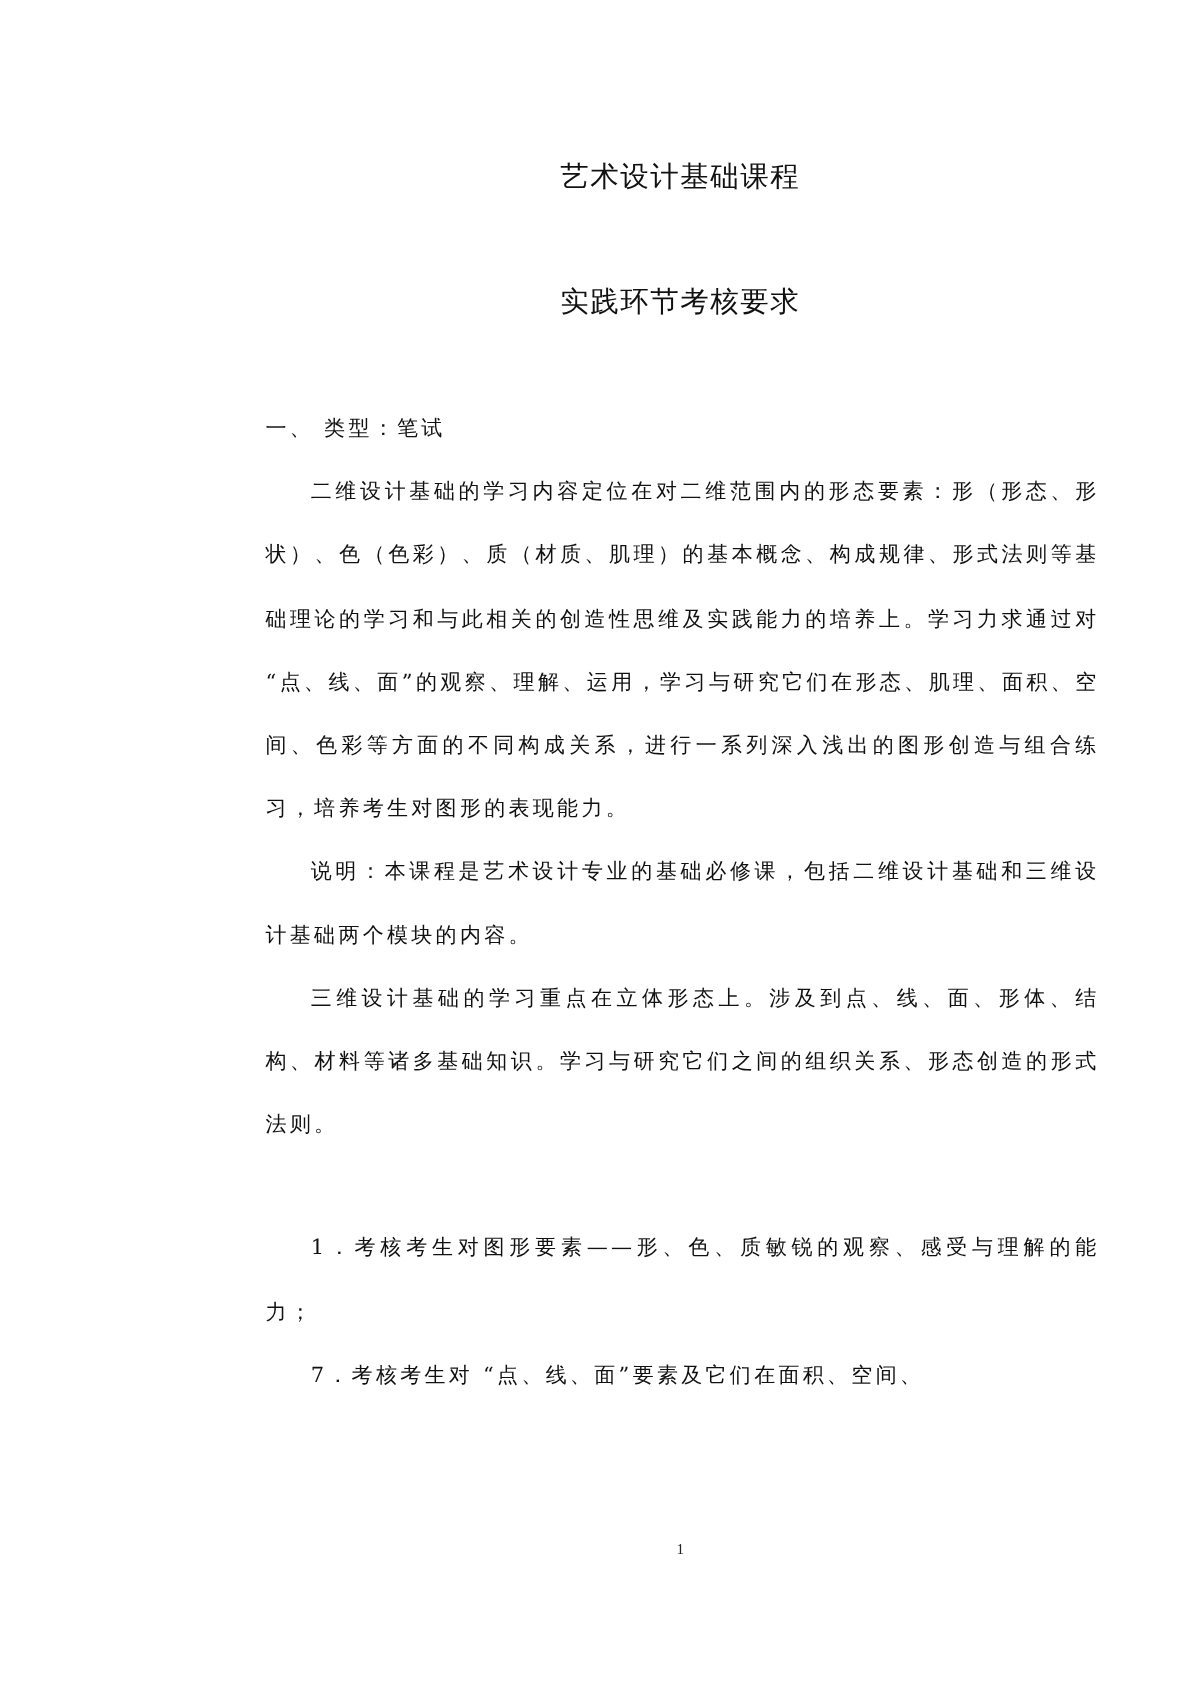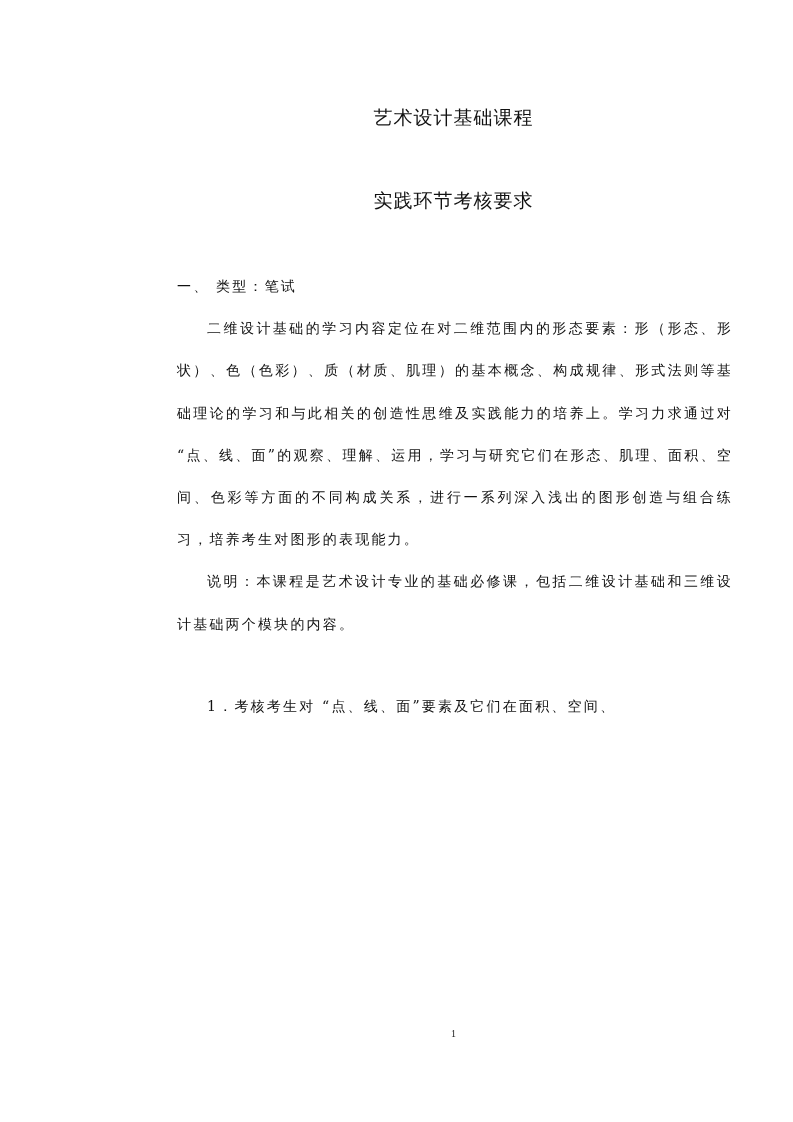--- a/index.html
+++ b/index.html
@@ -24,18 +24,20 @@
 <body>
 
 <div class="page">
   <div class="title t1">艺术设计基础课程</div>
   <div class="title t3">实践环节考核要求</div>
 
   <div class="body">
     <p class="heading">一、 类型：笔试</p>
     <p class="para">二维设计基础的学习内容定位在对二维范围内的形态要素：形（形态、形状）、色（色彩）、质（材质、肌理）的基本概念、构成规律、形式法则等基础理论的学习和与此相关的创造性思维及实践能力的培养上。学习力求通过对 “点、线、面”的观察、理解、运用，学习与研究它们在形态、肌理、面积、空间、色彩等方面的不同构成关系，进行一系列深入浅出的图形创造与组合练习，培养考生对图形的表现能力。</p>
     <p class="para">说明：本课程是艺术设计专业的基础必修课，包括二维设计基础和三维设计基础两个模块的内容。</p>
+    <p class="para">三维设计基础的学习重点在立体形态上。涉及到点、线、面、形体、结构、材料等诸多基础知识。学习与研究它们之间的组织关系、形态创造的形式法则。</p>
     <div class="gap"></div>
-    <p class="para">1．考核考生对 “点、线、面”要素及它们在面积、空间、</p>
+    <p class="para">1．考核考生对图形要素——形、色、质敏锐的观察、感受与理解的能力；</p>
+    <p class="para">7．考核考生对 “点、线、面”要素及它们在面积、空间、</p>
   </div>
 
   <div class="pagenum">1</div>
 </div>
 
 </body></html>

